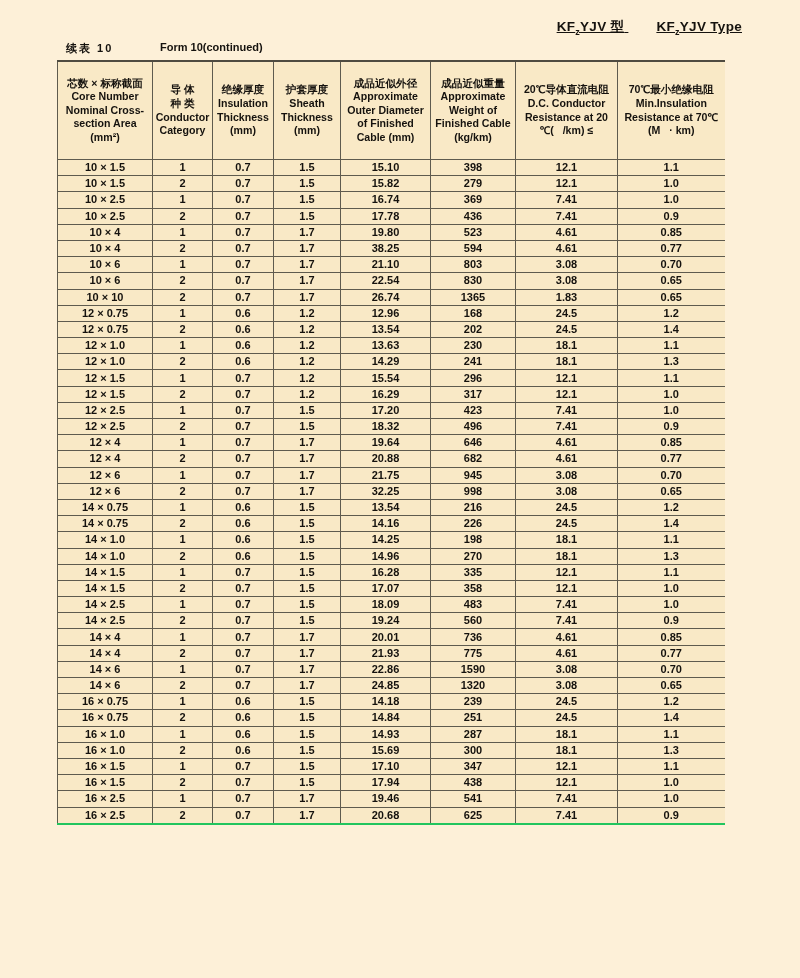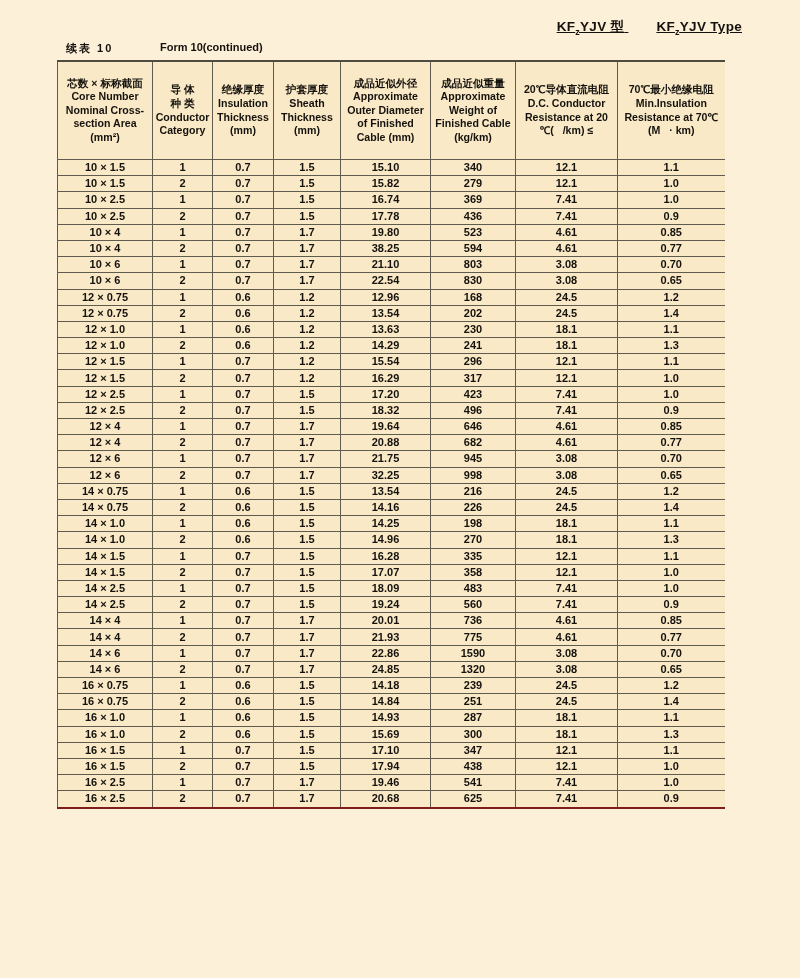--- a/index.html
+++ b/index.html
@@ -27,21 +27,21 @@
   }
   .title-en { position:absolute; left:94px; top:0; white-space:nowrap; font-weight:bold; }
   .title-cn { white-space:nowrap; letter-spacing:2px; }
   table.spec-table {
     position:absolute; top:60px; left:57px;
     width:667px;
     border-collapse:collapse;
     table-layout:fixed;
     background:#f9e9c6;
     border-top:2px solid #4f4b40;
-    border-bottom:2px solid #7f1d1d;
+    border-bottom:2px solid #22c55e;
     border-left:1px solid #5f5b4e;
     border-right:none;
   }
   .spec-table th, .spec-table td {
     border:1px solid #5f5b4e;
     border-right:1px solid #5f5b4e;
     text-align:center;
     vertical-align:middle;
     padding:0;
     margin:0;
@@ -124,21 +124,21 @@
 (M&nbsp;&nbsp;&nbsp;·&nbsp;km)</th>
     </tr>
   </thead>
   <tbody>
       <tr>
         <td>10 × 1.5</td>
         <td>1</td>
         <td>0.7</td>
         <td>1.5</td>
         <td>15.10</td>
-        <td>340</td>
+        <td>398</td>
         <td>12.1</td>
         <td>1.1</td>
       </tr>
       <tr>
         <td>10 × 1.5</td>
         <td>2</td>
         <td>0.7</td>
         <td>1.5</td>
         <td>15.82</td>
         <td>279</td>
@@ -199,20 +199,30 @@
         <td>10 × 6</td>
         <td>2</td>
         <td>0.7</td>
         <td>1.7</td>
         <td>22.54</td>
         <td>830</td>
         <td>3.08</td>
         <td>0.65</td>
       </tr>
       <tr>
+        <td>10 × 10</td>
+        <td>2</td>
+        <td>0.7</td>
+        <td>1.7</td>
+        <td>26.74</td>
+        <td>1365</td>
+        <td>1.83</td>
+        <td>0.65</td>
+      </tr>
+      <tr>
         <td>12 × 0.75</td>
         <td>1</td>
         <td>0.6</td>
         <td>1.2</td>
         <td>12.96</td>
         <td>168</td>
         <td>24.5</td>
         <td>1.2</td>
       </tr>
       <tr>

